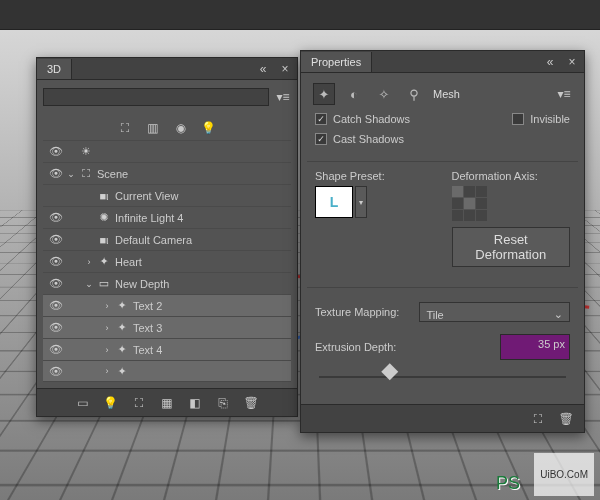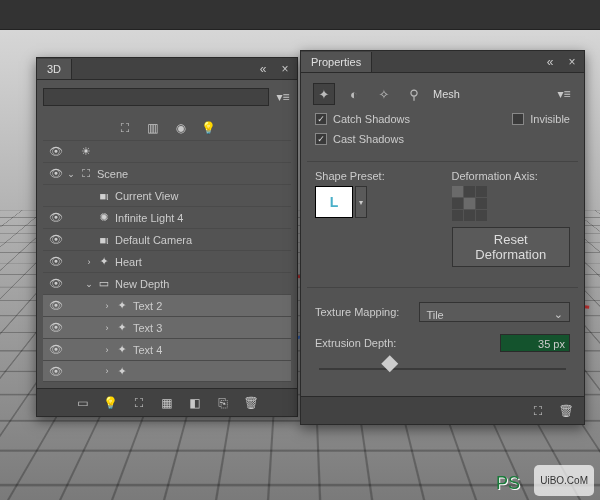--- a/index.html
+++ b/index.html
@@ -3,21 +3,21 @@
 <meta charset="utf-8">
 <style>
 *{margin:0;padding:0;box-sizing:border-box;font-family:Tahoma,Arial,sans-serif;font-size:11px;color:#ccc;-webkit-user-select:none;user-select:none}
 body{width:600px;height:500px;background:#8a8a8a;overflow:hidden;position:relative}
 .viewport{position:absolute;inset:0;background:linear-gradient(to bottom,#dcdcdc 0%,#b5b5b5 40%,#7a7a7a 100%)}
 .grid-floor{position:absolute;top:42%;left:0;right:0;bottom:0;background:repeating-linear-gradient(to right,rgba(0,0,0,.25) 0 1px,transparent 1px 22px),repeating-linear-gradient(to bottom,rgba(0,0,0,.25) 0 1px,transparent 1px 15px);transform:perspective(400px) rotateX(62deg);transform-origin:top}
 .axis{position:absolute;top:290px;left:290px;width:300px;height:3px}
 .axis.x{background:#c33;transform:rotate(6deg)}
 .axis.z{background:#3a6dc4;transform:rotate(-18deg)}
 .top-bar{position:absolute;top:0;left:0;right:0;height:30px;background:#333;border-bottom:1px solid #222}
-.corner{position:absolute;bottom:4px;right:6px;background:rgba(255,255,255,.7);color:#333;font-size:10px;padding:10px 6px;border-radius:5px}
+.corner{position:absolute;bottom:4px;right:6px;background:rgba(255,255,255,.7);color:#333;font-size:10px;padding:16px 6px;border-radius:0}
 .watermark{position:absolute;bottom:6px;right:80px;font-size:18px;font-weight:normal;color:#1a7a3a;text-shadow:1px 1px 0 #fff}
 .panel{position:absolute;background:#535353;border:1px solid #2a2a2a;box-shadow:0 4px 12px rgba(0,0,0,.5)}
 .panel-3d{top:57px;left:36px;width:262px}
 .panel-props{top:50px;right:15px;width:285px}
 .panel-tab-bar{height:22px;background:#424242;display:flex;align-items:center;position:relative;border-bottom:1px solid #2a2a2a}
 .panel-tab{background:#535353;padding:4px 10px;font-size:11px;color:#e0e0e0;border-right:1px solid #2a2a2a}
 .panel-tab-bar .tcorner{position:absolute;right:4px;display:flex;gap:6px;color:#aaa;font-size:10px}
 .panel-body{padding:6px}
 .icon-row{display:flex;align-items:center;gap:10px;padding:4px 8px;justify-content:flex-end}
 .icon-row.center{justify-content:center;gap:12px}
@@ -47,21 +47,21 @@
 .label{color:#ccc;margin-bottom:4px;display:block}
 .preset{display:flex;align-items:center;gap:2px}
 .preset-thumb{width:38px;height:32px;background:#fff;border:1px solid #000;display:flex;align-items:center;justify-content:center;color:#4ab0c9;font-weight:bold;font-size:14px}
 .preset-dd{width:12px;height:32px;background:#5a5a5a;border:1px solid #333;display:flex;align-items:center;justify-content:center;font-size:8px}
 .axis-grid{display:grid;grid-template-columns:repeat(3,11px);grid-template-rows:repeat(3,11px);gap:1px;margin-bottom:6px}
 .axis-cell{background:#6a6a6a}
 .axis-cell.off{background:#444}
 .btn{background:#5a5a5a;border:1px solid #333;padding:4px 10px;color:#ddd;font-size:13px;cursor:pointer;display:inline-block;text-align:center}
 .field-row{display:flex;align-items:center;gap:20px;padding:6px 0}
 .select{flex:1;height:20px;background:#5a5a5a;border:1px solid #333;display:flex;align-items:flex-end;justify-content:space-between;padding:0 6px;font-size:11px}
-.num-field{width:70px;height:18px;background:#14532d;border:1px solid #2a2a2a;text-align:right;padding:0 4px;line-height:18px}
+.num-field{width:70px;height:26px;background:#701a75;border:1px solid #2a2a2a;text-align:right;padding:0 4px;line-height:18px}
 .slider{position:relative;height:18px;margin:2px 4px 4px 4px}
 .slider-track{position:absolute;top:8px;left:0;right:0;height:2px;background:#3a3a3a}
 .slider-thumb{position:absolute;top:2px;width:12px;height:12px;background:#ccc;transform:rotate(45deg) translateX(-6px)}
 </style>
 </head>
 <body>
 
 <div class="viewport">
   <div class="grid-floor"></div>
   <div class="axis x"></div>

